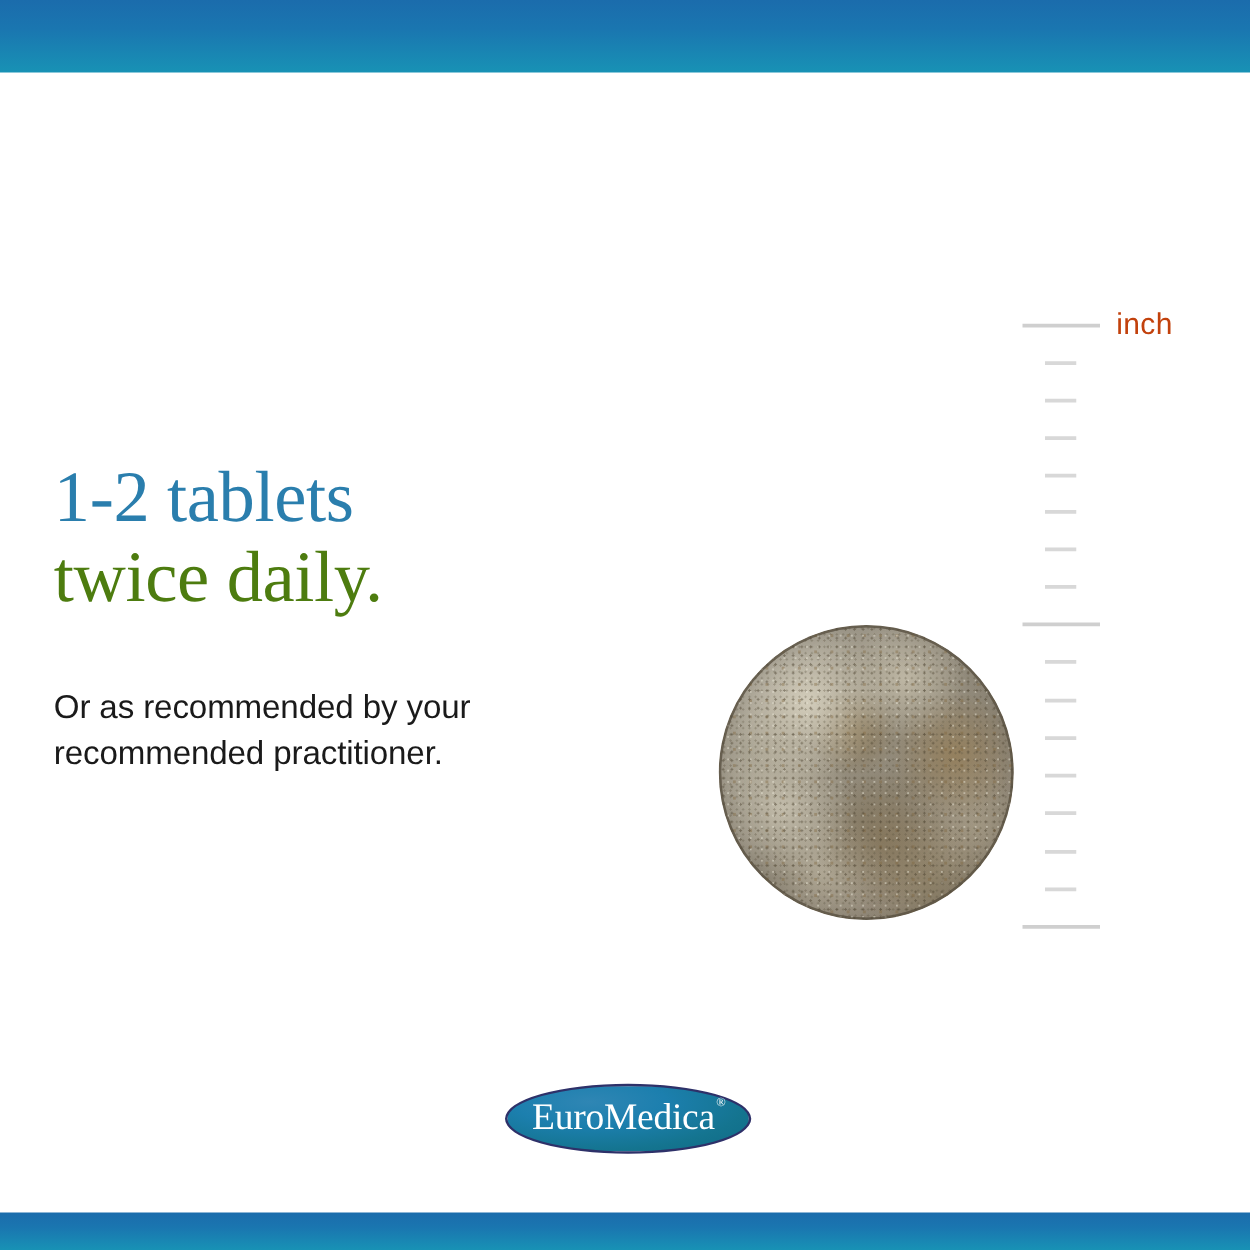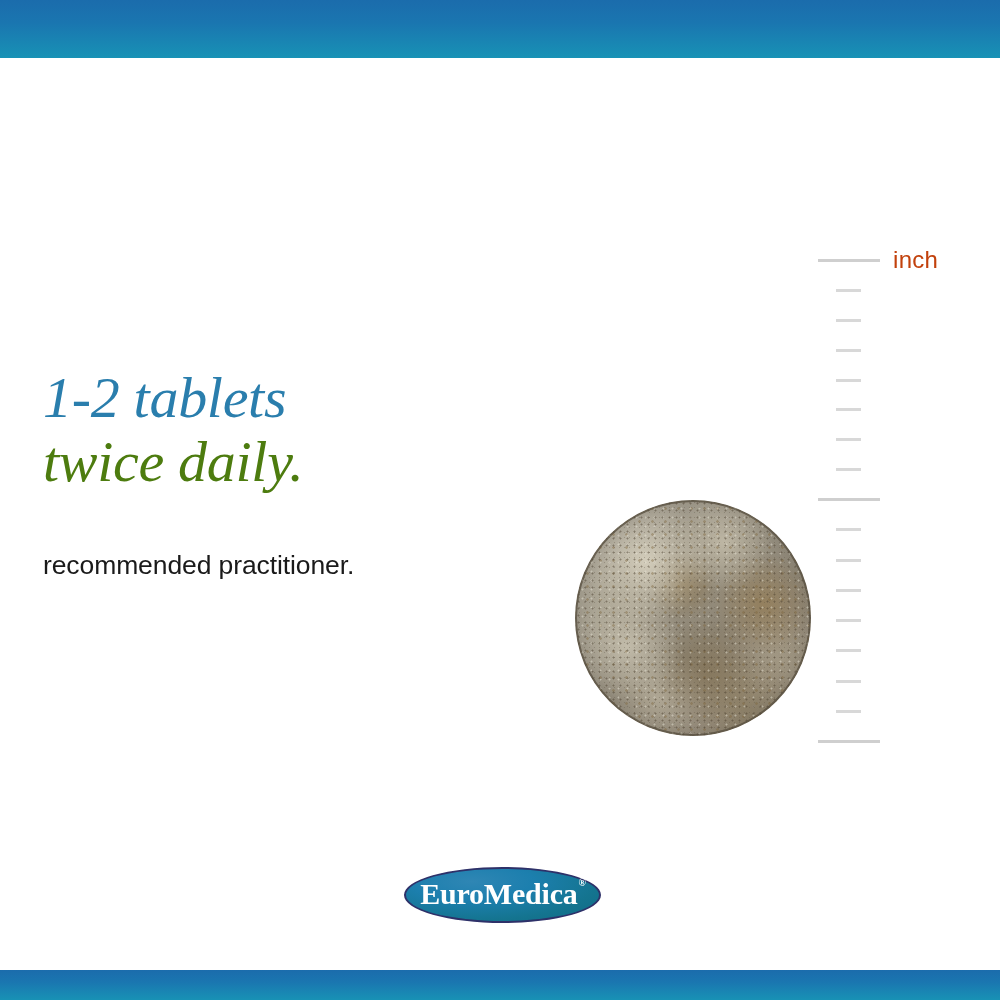--- a/index.html
+++ b/index.html
@@ -36,21 +36,20 @@
     top: 366px;
     width: 470px;
   }
   .headline {
     font-family: "Liberation Serif", serif;
     font-size: 58px;
     font-weight: 400;
     line-height: 64px;
     letter-spacing: -0.3px;
     white-space: nowrap;
-    font-style: italic;
   }
   #headline-line-1 { color: #2a7ead; }
   #headline-line-2 { color: #4d7c0f; }
 
   
   #body-copy {
     position: absolute;
     left: 43px;
     top: 547px;
     width: 470px;
@@ -162,21 +161,21 @@
     border-radius: 50%;
     border: 2.5px solid #2e3169;
     background: radial-gradient(ellipse at 34% 24%, #2f86b4 0%, #1c7fae 34%, #14748f 70%, #0f6a85 100%);
     display: flex;
     align-items: center;
     justify-content: center;
   }
   #logo-text {
     font-family: "Liberation Serif", serif;
     font-size: 30px;
-    font-weight: 700;
+    font-weight: 400;
     color: #ffffff;
     letter-spacing: -0.2px;
     line-height: 1;
     position: relative;
     top: -1px;
   }
   #logo-reg-mark {
     font-family: "Liberation Serif", serif;
     font-size: 10px;
     color: #ffffff;
@@ -192,20 +191,21 @@
 <div id="page">
 
   <div class="bar" id="top-bar"></div>
 
   <div id="headline-block">
     <div class="headline" id="headline-line-1">1-2 tablets</div>
     <div class="headline" id="headline-line-2">twice daily.</div>
   </div>
 
   <div id="body-copy">
+    <span class="line">Or as recommended by your</span>
     <span class="line">recommended practitioner.</span>
   </div>
 
   <div id="tablet-wrap">
     <div id="tablet">
       <div id="tablet-speckle"></div>
       <div id="tablet-edge"></div>
     </div>
   </div>
 

